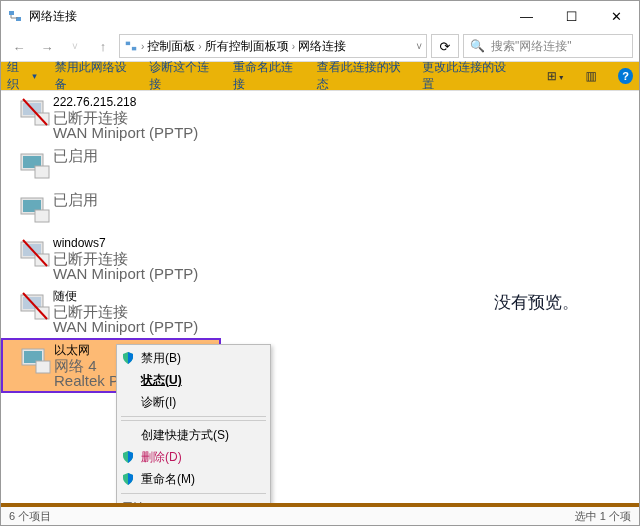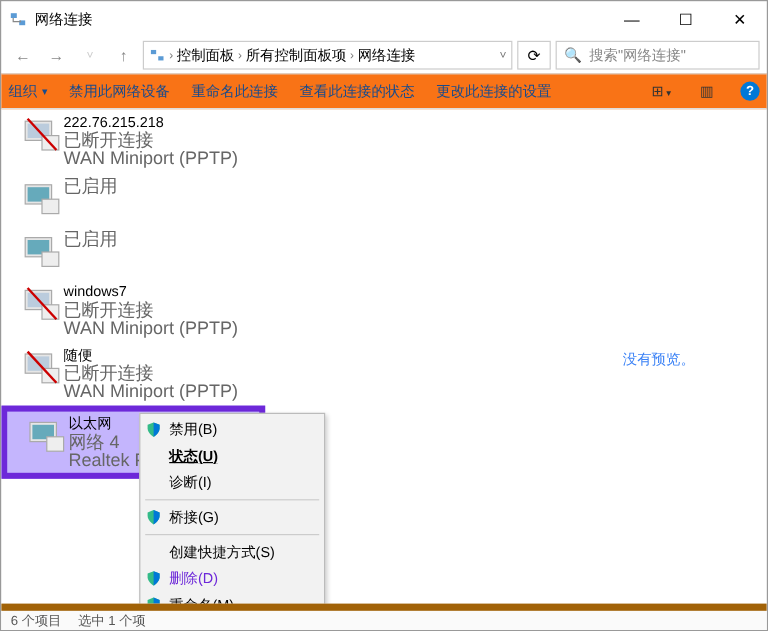--- a/index.html
+++ b/index.html
@@ -8,40 +8,40 @@
   .titlebar .wicon { width: 16px; height: 16px; margin-right: 6px; }
   .titlebar .title { font-size: 12px; flex: 1; }
   .winbtns { display: flex; height: 100%; }
   .winbtn { width: 45px; display: flex; align-items: center; justify-content: center; font-size: 13px; }
   .addrbar { height: 30px; display: flex; align-items: center; padding: 0 6px; gap: 4px; }
   .navarrow { width: 24px; height: 24px; display: flex; align-items: center; justify-content: center; color: #888; font-size: 13px; }
   .addrbox { flex: 1; height: 24px; border: 1px solid #ccc; display: flex; align-items: center; padding: 0 4px; gap: 3px; font-size: 12px; }
   .addrbox .chev { color: #777; font-size: 10px; }
   .refbtn { width: 28px; height: 24px; border: 1px solid #ccc; display: flex; align-items: center; justify-content: center; font-size: 13px; }
   .searchbox { width: 170px; height: 24px; border: 1px solid #ccc; display: flex; align-items: center; padding: 0 6px; font-size: 12px; color: #888; gap: 6px; }
-  .cmdbar { height: 30px; border-top: 1px solid #ddd; border-bottom: 1px solid #ddd; background: #f97316; display: flex; align-items: center; padding: 0 6px; font-size: 12px; color: #1a4b8c; gap: 18px; }
+  .cmdbar { height: 30px; border-top: 1px solid #ddd; border-bottom: 1px solid #ddd; background: #eab308; display: flex; align-items: center; padding: 0 6px; font-size: 12px; color: #1a4b8c; gap: 18px; }
   .cmdbar .org { color: #1a4b8c; display: flex; align-items: center; gap: 4px; }
   .cmdbar .spacer { flex: 1; }
   .cmdbar .ricon { width: 20px; color: #333; text-align: center; }
   .helpicon { width: 16px; height: 16px; border-radius: 50%; background: #0078d7; color: #fff; font-size: 11px; display: flex; align-items: center; justify-content: center; font-weight: bold; }
   .content { position: absolute; top: 90px; left: 0; right: 0; bottom: 22px; overflow: hidden; }
   .item { display: flex; align-items: flex-start; padding: 4px 6px 4px 16px; gap: 0; width: 220px; }
-  .item.selected { background: #c4b5fd; border: 5px solid #6d28d9; padding: 3px 5px 3px 15px; }
+  .item.selected { background: #fdba74; border: 2px solid #6d28d9; padding: 3px 5px 3px 15px; }
   .iticon { width: 36px; height: 36px; flex-shrink: 0; position: relative; }
   .iticon svg { width: 36px; height: 36px; }
   .itinfo { font-size: 12px; line-height: 15px; }
   .itinfo .l2, .itinfo .l3 { color: #666; font-size: 15px; }
-  .preview { position: absolute; right: 60px; top: 200px; font-size: 12px; color: #3b82f6; }
+  .preview { position: absolute; right: 60px; top: 200px; font-size: 17px; color: #0f172a; }
   .ctxmenu { position: absolute; left: 115px; top: 343px; width: 155px; background: #f2f2f2; border: 1px solid #bbb; box-shadow: 2px 2px 4px rgba(0,0,0,0.2); font-size: 12px; padding: 2px 0; }
   .ctxitem { height: 22px; display: flex; align-items: center; padding: 0 8px 0 4px; gap: 6px; }
   .ctxitem.bold { font-weight: bold; text-decoration: underline; }
   .ctxsep { height: 1px; background: #ccc; margin: 3px 4px; }
   .shield { width: 14px; height: 14px; flex-shrink: 0; }
   .ctxspace { width: 14px; flex-shrink: 0; }
-  .statusbar { position: absolute; bottom: 0; left: 0; right: 0; height: 22px; border-top: 6px solid #a16207; background: #fafafa; display: flex; align-items: center; padding: 0 8px; gap: 14px; font-size: 11px; color: #555; }
+  .statusbar { position: absolute; bottom: 0; left: 0; right: 0; height: 22px; border-top: 4px solid #a16207; background: #fafafa; display: flex; align-items: center; padding: 0 8px; gap: 14px; font-size: 11px; color: #555; justify-content: space-between; }
   .addrdrop { color: #777; font-size: 10px; margin-left: auto; }
 </style>
 </head>
 <body>
 
 <div class="titlebar">
   <svg class="wicon" viewBox="0 0 16 16">
       <rect x="2" y="3" width="5" height="4" fill="#5b9bd5"></rect>
       <rect x="9" y="9" width="5" height="4" fill="#5b9bd5"></rect>
       <path d="M4 7v3h6V9" stroke="#888" fill="none"></path>
@@ -78,20 +78,21 @@
     <span>搜索"网络连接"</span>
   </div>
 </div>
 
 <div class="cmdbar">
   <span class="org">
     <span>组织</span>
     <span style="font-size:9px">▾</span>
   </span>
   <span>禁用此网络设备</span>
+  <span>诊断这个连接</span>
   <span>重命名此连接</span>
   <span>查看此连接的状态</span>
   <span>更改此连接的设置</span>
   <span class="spacer"></span>
   <span class="ricon"><span>⊞</span><span style="font-size:8px"> ▾</span></span>
   <span class="ricon">▥</span>
   <span class="helpicon">?</span>
 </div>
 
 <div class="content">
@@ -186,44 +187,37 @@
     </div>
   <div class="ctxitem bold">
       <span class="ctxspace"></span>
       <span>状态(U)</span>
     </div>
   <div class="ctxitem">
       <span class="ctxspace"></span>
       <span>诊断(I)</span>
     </div>
   <div class="ctxsep"></div>
+  <div class="ctxsep"></div>
+  <div class="ctxitem">
+      <span class="ctxspace"></span>
+      <span>创建快捷方式(S)</span>
+    </div>
   <div class="ctxitem">
       <svg class="shield" viewBox="0 0 14 14">
         <path d="M7 1l5 2v3c0 4-5 7-5 7s-5-3-5-7V3z" fill="#3b8"></path>
         <path d="M7 1l5 2v3c0 4-5 7-5 7V1z" fill="#0078d7"></path>
       </svg>
-      <span>桥接(G)</span>
-    </div>
-  <div class="ctxsep"></div>
-  <div class="ctxitem">
-      <span class="ctxspace"></span>
-      <span>创建快捷方式(S)</span>
+      <span style="color:#be185d">删除(D)</span>
     </div>
   <div class="ctxitem">
       <svg class="shield" viewBox="0 0 14 14">
         <path d="M7 1l5 2v3c0 4-5 7-5 7s-5-3-5-7V3z" fill="#3b8"></path>
         <path d="M7 1l5 2v3c0 4-5 7-5 7V1z" fill="#0078d7"></path>
       </svg>
-      <span style="color:#6d28d9">删除(D)</span>
-    </div>
-  <div class="ctxitem">
-      <svg class="shield" viewBox="0 0 14 14">
-        <path d="M7 1l5 2v3c0 4-5 7-5 7s-5-3-5-7V3z" fill="#3b8"></path>
-        <path d="M7 1l5 2v3c0 4-5 7-5 7V1z" fill="#0078d7"></path>
-      </svg>
       <span>重命名(M)</span>
     </div>
   <div class="ctxsep"></div>
   <div class="ctxitem">
       <span>属性(R)</span>
     </div>
 </div>
 
 <div class="statusbar">
   <span>6 个项目</span>

